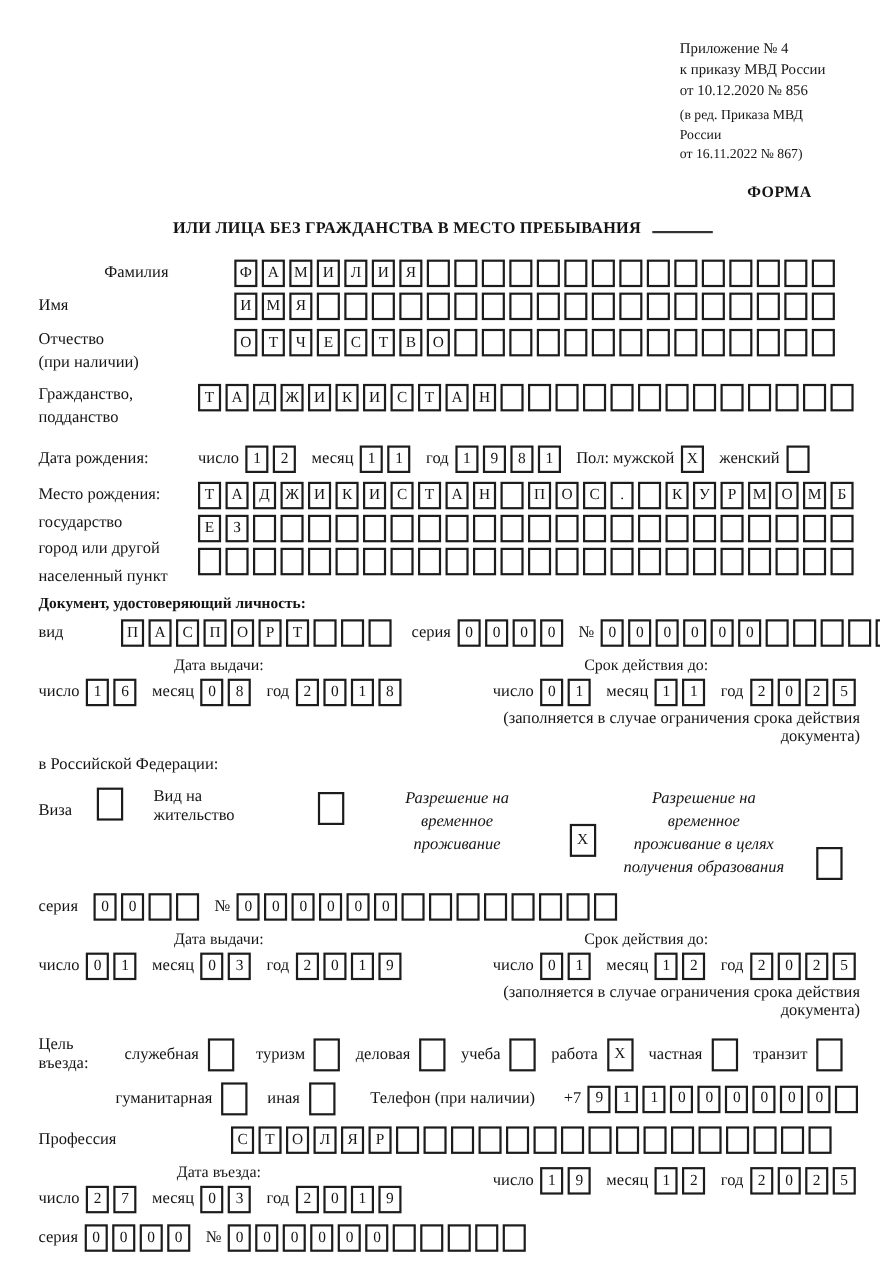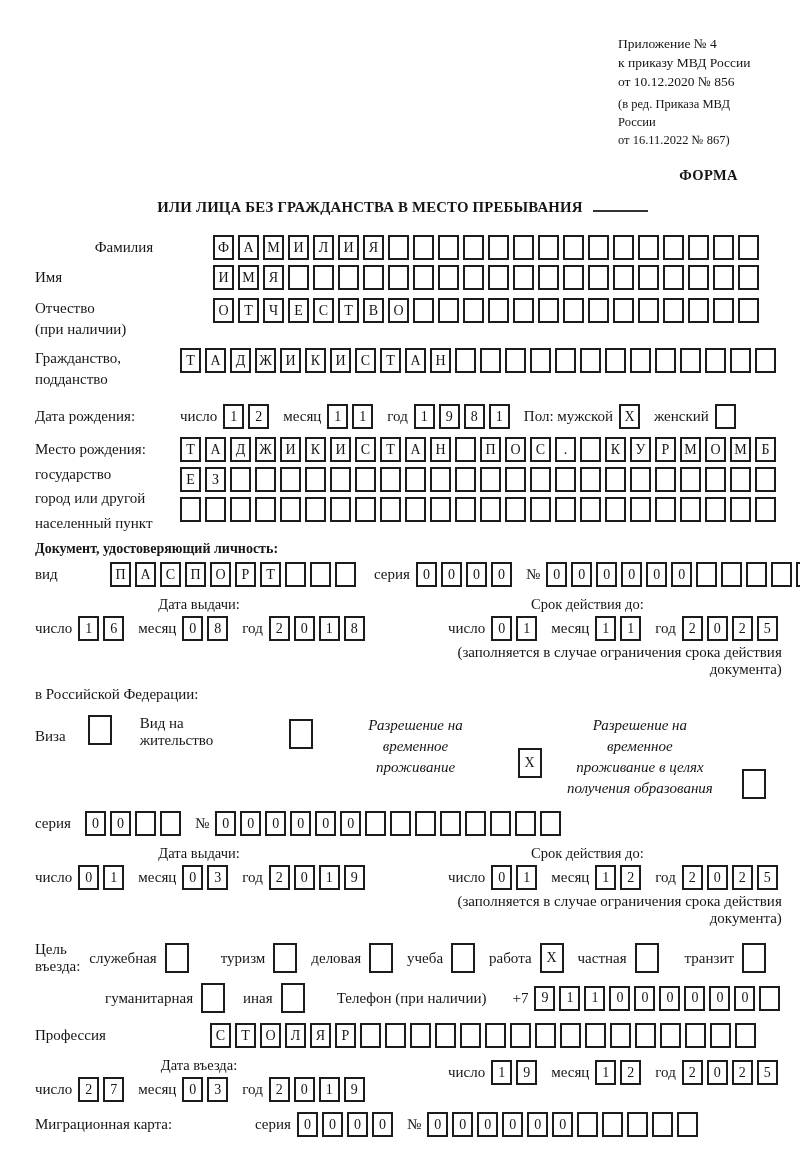--- a/index.html
+++ b/index.html
@@ -518,21 +518,21 @@
   </div>
 
   <div class="frow mt14">
     <span>Цель въезда:</span>
     <span class="p-opt" style="margin-left:6px">
       <span>служебная</span>
       <span class="cells big">
           <span class="cell"></span>
         </span>
     </span>
-    <span class="p-opt" style="margin-left:28px">
+    <span class="p-opt" style="margin-left:16px">
       <span>туризм</span>
       <span class="cells big">
           <span class="cell"></span>
         </span>
     </span>
     <span class="p-opt" style="margin-left:10px">
       <span>деловая</span>
       <span class="cells big">
           <span class="cell"></span>
         </span>
@@ -548,21 +548,21 @@
       <span class="cells big">
           <span class="cell">X</span>
         </span>
     </span>
     <span class="p-opt" style="margin-left:10px">
       <span>частная</span>
       <span class="cells big">
           <span class="cell"></span>
         </span>
     </span>
-    <span class="p-opt" style="margin-left:22px">
+    <span class="p-opt" style="margin-left:10px">
       <span>транзит</span>
       <span class="cells big">
           <span class="cell"></span>
         </span>
     </span>
   </div>
 
   <div class="frow mt8">
     <span class="p-opt" style="margin-left:70px">
       <span>гуманитарная</span>
@@ -660,21 +660,20 @@
             <span class="cell">2</span>
             <span class="cell">0</span>
             <span class="cell">2</span>
             <span class="cell">5</span>
           </span>
       </div>
     </div>
   </div>
 
   <div class="frow mt10">
-    <span class="flabel" style="width:220px">Миграционная карта:</span>
     <span class="dlbl first">серия</span>
     <span class="cells">
         <span class="cell">0</span>
         <span class="cell">0</span>
         <span class="cell">0</span>
         <span class="cell">0</span>
       </span>
     <span class="dlbl">№</span>
     <span class="cells">
         <span class="cell">0</span>

